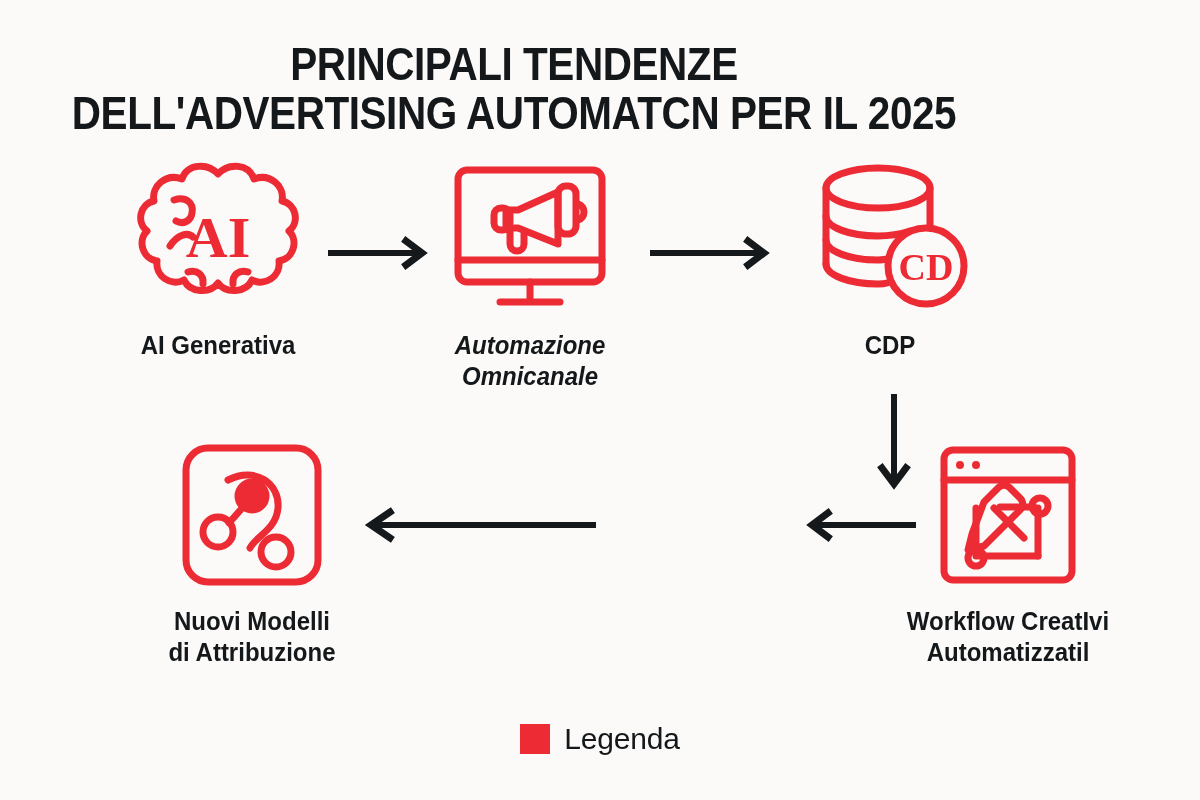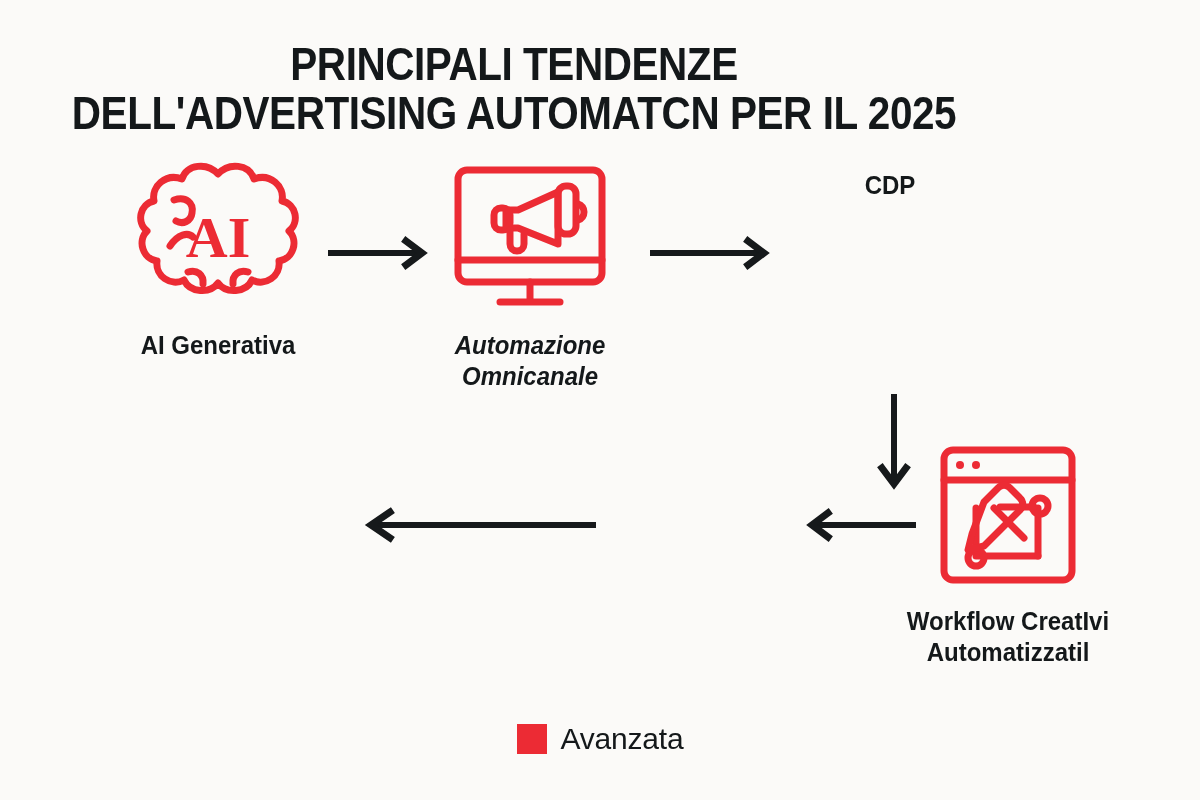--- a/index.html
+++ b/index.html
@@ -183,20 +183,34 @@
           <path d="M138 44 c 8 2 8 14 0 16"></path>
           <path d="M70 70 v 14 a 7 7 0 0 0 14 0 v -10"></path>
         </g>
       </svg>
     </div>
     <div class="label">Automazione
 Omnicanale</div>
   </div>
 
   <div class="node" id="node-2">
+    <div class="icon-wrap">
+      <svg width="180" height="160" viewBox="0 0 180 160">
+        <g fill="none" stroke="#ec2b34" stroke-width="7" stroke-linecap="round" stroke-linejoin="round">
+          <ellipse cx="78" cy="28" rx="52" ry="20"></ellipse>
+          <path d="M26 28 v 76"></path>
+          <path d="M130 28 v 46"></path>
+          <path d="M26 56 c 0 11 23 20 52 20 c 12 0 23 -2 32 -5"></path>
+          <path d="M26 80 c 0 11 23 20 52 20 c 5 0 10 -1 15 -2"></path>
+          <path d="M26 104 c 0 11 23 20 52 20 c 3 0 6 0 9 -1"></path>
+          <circle cx="126" cy="106" r="38" fill="#fbfaf8"></circle>
+        </g>
+        <text x="126" y="120" text-anchor="middle" font-family="'Liberation Serif', serif" font-size="38" font-weight="bold" fill="#ec2b34">CD</text>
+      </svg>
+    </div>
     <div class="label">CDP</div>
   </div>
 
   <div class="node" id="node-3">
     <div class="icon-wrap">
       <svg width="160" height="160" viewBox="0 0 160 160">
         <g fill="none" stroke="#ec2b34" stroke-width="7" stroke-linecap="round" stroke-linejoin="round">
           <rect x="16" y="14" width="128" height="130" rx="9"></rect>
           <line x1="16" y1="44" x2="144" y2="44"></line>
           <circle cx="32" cy="29" r="4" fill="#ec2b34" stroke="none"></circle>
@@ -211,19 +225,35 @@
           <path d="M50 62 l 14 -14 a 8 8 0 0 1 12 0 l 10 10 a 8 8 0 0 1 0 12 l -36 36 l -16 4 l 4 -16 z" transform="translate(6,4)"></path>
           <path d="M60 68 l 30 30" transform="translate(6,4)"></path>
         </g>
       </svg>
     </div>
     <div class="label">Workflow CreatIvi
 Automatizzatil</div>
   </div>
 
 
+  <div class="node" id="node-5">
+    <div class="icon-wrap">
+      <svg width="160" height="160" viewBox="0 0 160 160">
+        <g fill="none" stroke="#ec2b34" stroke-width="7" stroke-linecap="round" stroke-linejoin="round">
+          <rect x="14" y="12" width="132" height="134" rx="22"></rect>
+          <path d="M56 44 c 28 -14 52 4 50 28 c -2 22 -22 28 -28 40"></path>
+          <circle cx="46" cy="96" r="15"></circle>
+          <circle cx="104" cy="116" r="15"></circle>
+          <circle cx="80" cy="60" r="14" fill="#ec2b34"></circle>
+          <line x1="57" y1="87" x2="72" y2="70"></line>
+        </g>
+      </svg>
+    </div>
+    <div class="label">Nuovi Modelli
+di Attribuzione</div>
+  </div>
 
 </div>
 
 <div class="legend">
   <div class="legend-swatch"></div>
-  <div class="legend-label">Avanzata</div>
+  <div class="legend-label">Legenda</div>
 </div>
 
 </body></html>

